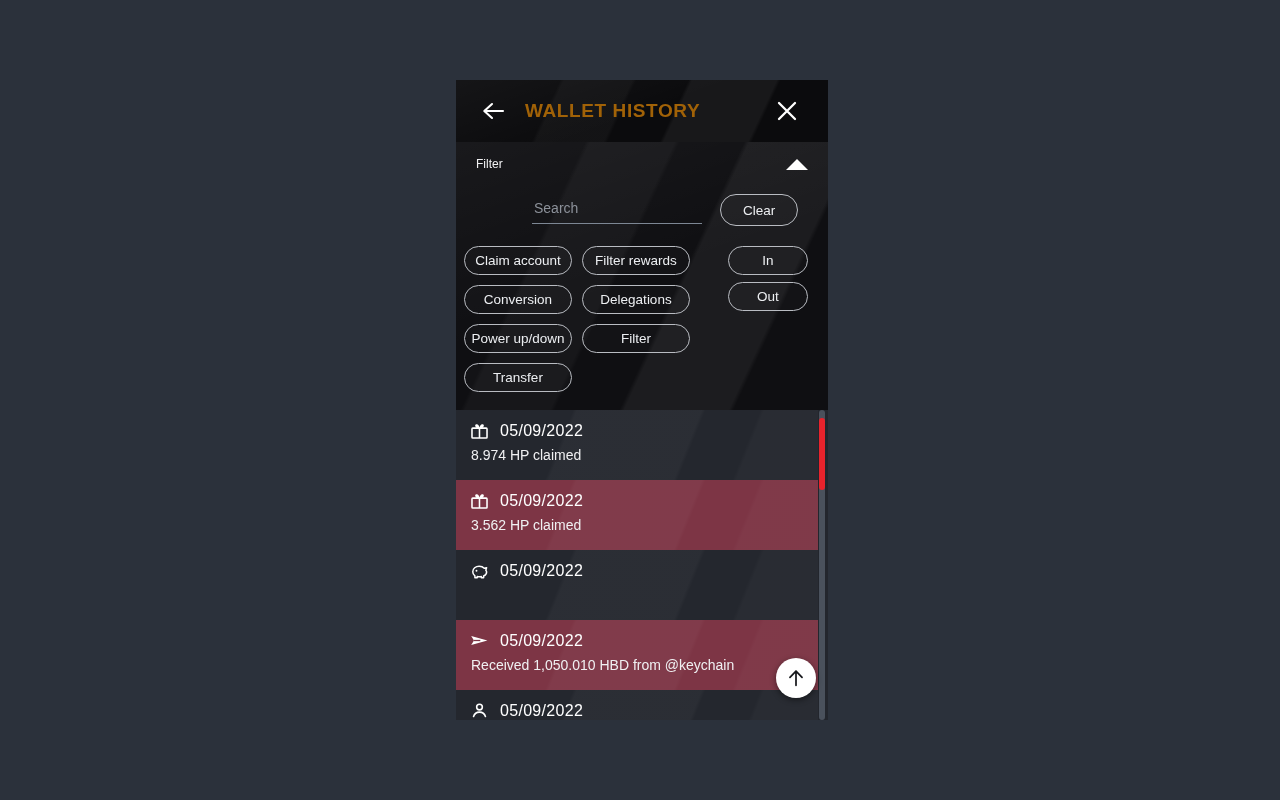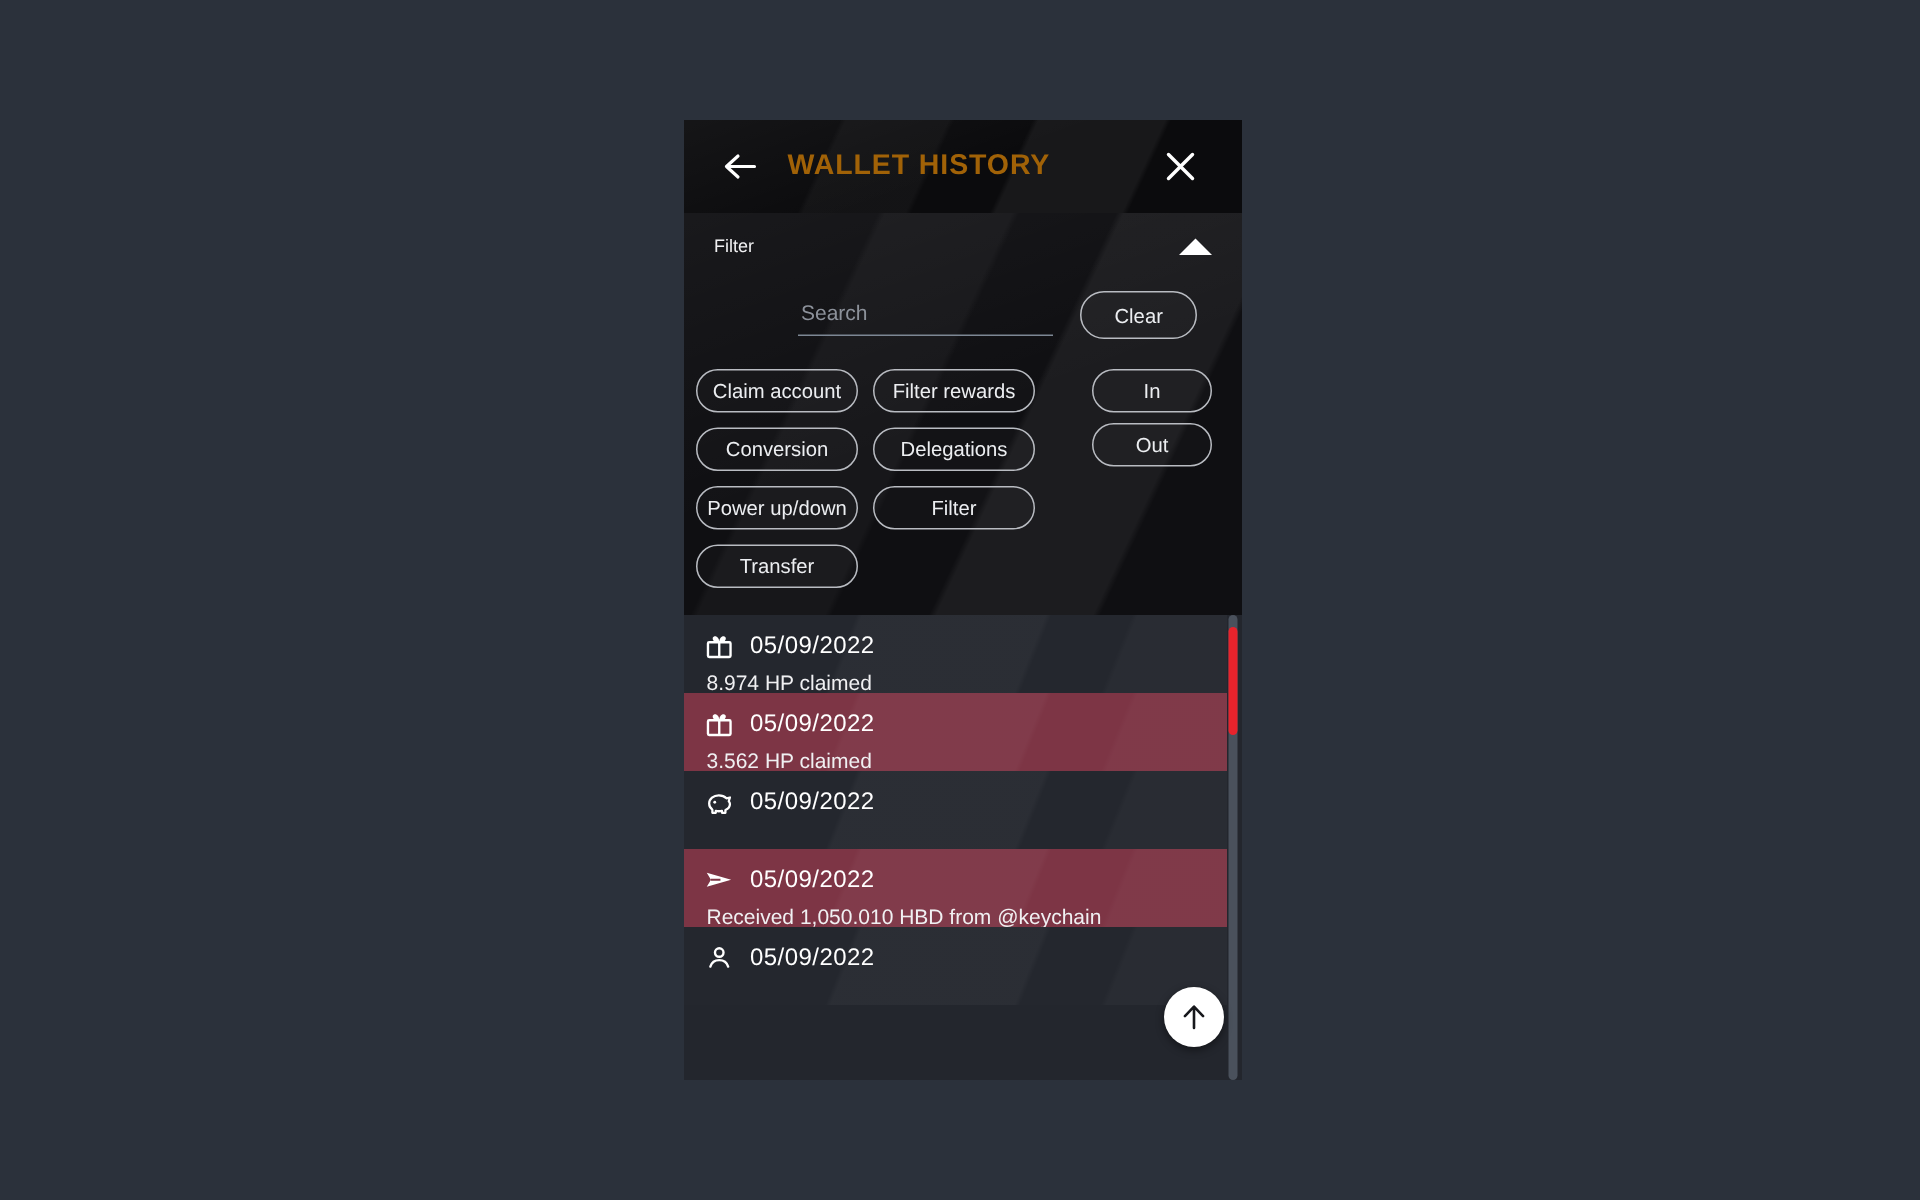--- a/index.html
+++ b/index.html
@@ -172,21 +172,21 @@
     background: #23262d;
   }
   #list {
     position: absolute;
     inset: 0;
     right: 10px;
     overflow: hidden;
   }
   .tx-row {
     position: relative;
-    height: 52px;
+    height: 70px;
     padding: 11px 8px 0 14px;
     overflow: hidden;
   }
   .tx-row.dark  { background: #24272e; }
   .tx-row.red   { background: #7d3545; }
   .tx-row .streak {
     position: absolute;
     inset: 0;
     pointer-events: none;
     background: linear-gradient(112deg,

